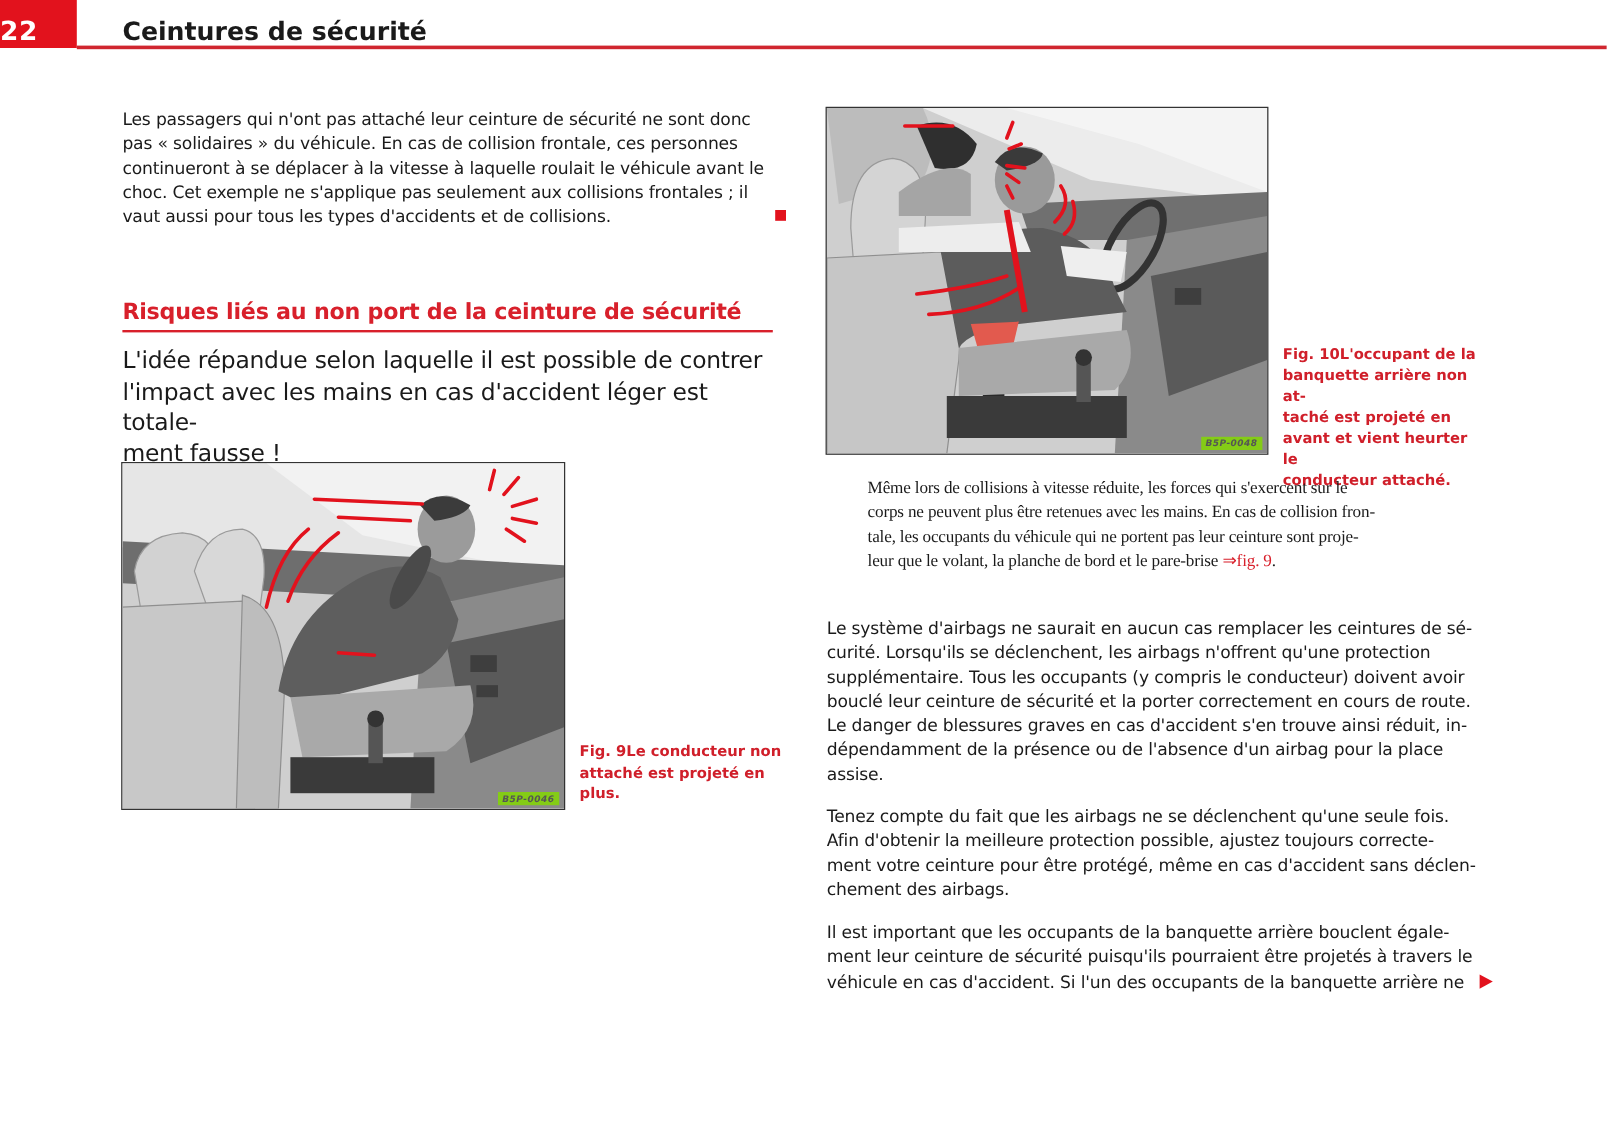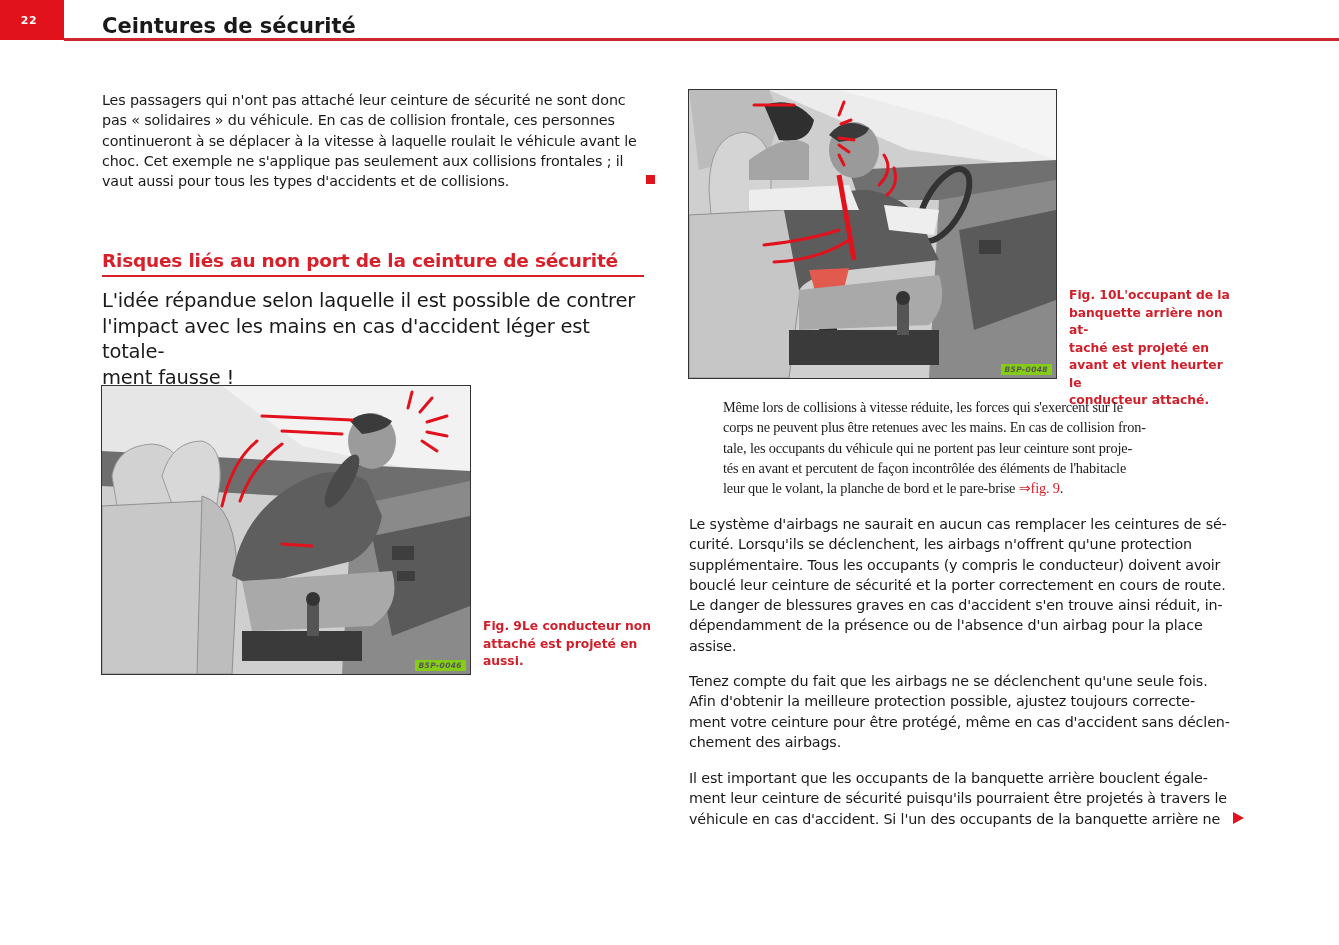--- a/index.html
+++ b/index.html
@@ -1,20 +1,20 @@
 <!DOCTYPE html>
 <html><head>
 <meta charset="utf-8">
 <style>
   html, body { margin:0; padding:0; background:#ffffff; }
   body { width:1339px; height:945px; position:relative; overflow:hidden;
          font-family:"DejaVu Sans", "Liberation Sans", sans-serif; color:#1a1a1a; }
   .page-num-block { position:absolute; left:0; top:0; width:64px; height:40px; background:#e2121d; }
-  .page-num { position:absolute; left:0; top:14px; width:58px; text-align:center; color:#fff;
-              font-weight:bold; font-size:11px; letter-spacing:0.5px; }
+  .page-num { position:absolute; left:0; top:14px; width:58px; text-align:left; color:#fff;
+              font-weight:bold; font-size:22px; letter-spacing:0.5px; }
   .header-rule { position:absolute; left:64px; top:38px; width:1275px; height:3px; background:#d0262f; }
   .header-title { position:absolute; left:102px; top:14px; font-size:21px; font-weight:bold; color:#1a1a1a; }
 
   .body-text { font-size:14.3px; line-height:20.3px; color:#1a1a1a; letter-spacing:-0.15px; }
   .para { position:absolute; margin:0; }
   .end-square { display:inline-block; width:9px; height:9px; background:#e2121d; position:absolute; }
   .section-heading { position:absolute; left:102px; top:250px; width:542px; font-size:18.5px; font-weight:bold;
                      color:#d8202b; padding-bottom:4px; border-bottom:2.5px solid #d8202b; letter-spacing:-0.2px; }
   .lead { position:absolute; left:102px; top:288px; width:545px; font-size:19.5px; 
           line-height:25.5px; color:#1a1a1a; letter-spacing:-0.2px; }
@@ -89,21 +89,21 @@
       <path d="M345,50 L325,46"></path>
       <path d="M335,65 L320,55"></path>
     </g>
   </svg>
   <span class="fig-code">B5P-0046</span>
 </div>
 
 <div class="caption" style="left:483px; top:618px; width:170px;">
   <div><span class="fig-label">Fig. 9</span><span>Le conducteur non</span></div>
   <div>attaché est projeté en</div>
-  <div>aussi.</div>
+  <div>plus.</div>
 </div>
 
 <div class="figure" style="left:688px; top:89px; width:367px; height:288px;" title="Passager arrière non attaché projeté sur le conducteur attaché">
   <svg width="367" height="288" viewBox="0 0 367 288">
     <rect x="0" y="0" width="367" height="288" fill="#cfcfcf"></rect>
     <polygon points="80,0 367,0 367,80 220,60" fill="#ececec"></polygon>
     <polygon points="150,0 367,0 367,70 260,30" fill="#f4f4f4"></polygon>
     <polygon points="160,80 367,70 367,110 170,110" fill="#707070"></polygon>
     <polygon points="250,110 367,90 367,288 240,288" fill="#8a8a8a"></polygon>
     <polygon points="270,140 367,120 367,210 285,240" fill="#5a5a5a"></polygon>
@@ -147,21 +147,20 @@
   <div>banquette arrière non at-</div>
   <div>taché est projeté en</div>
   <div>avant et vient heurter le</div>
   <div>conducteur attaché.</div>
 </div>
 
 <div class="para body-text" style="left:723px; top:397px; width:560px;font-family:Liberation Serif, serif;">
   <div>Même lors de collisions à vitesse réduite, les forces qui s'exercent sur le</div>
   <div>corps ne peuvent plus être retenues avec les mains. En cas de collision fron-</div>
   <div>tale, les occupants du véhicule qui ne portent pas leur ceinture sont proje-</div>
-  <div>tés en avant et percutent de façon incontrôlée des éléments de l'habitacle</div>
   <div><span>leur que le volant, la planche de bord et le pare-brise </span><span class="xref">⇒fig. 9</span><span>.</span></div>
 </div>
 
 <div class="para body-text" style="left:689px; top:514px; width:560px;">
   <div>Le système d'airbags ne saurait en aucun cas remplacer les ceintures de sé-</div>
   <div>curité. Lorsqu'ils se déclenchent, les airbags n'offrent qu'une protection</div>
   <div>supplémentaire. Tous les occupants (y compris le conducteur) doivent avoir</div>
   <div>bouclé leur ceinture de sécurité et la porter correctement en cours de route.</div>
   <div>Le danger de blessures graves en cas d'accident s'en trouve ainsi réduit, in-</div>
   <div>dépendamment de la présence ou de l'absence d'un airbag pour la place</div>

